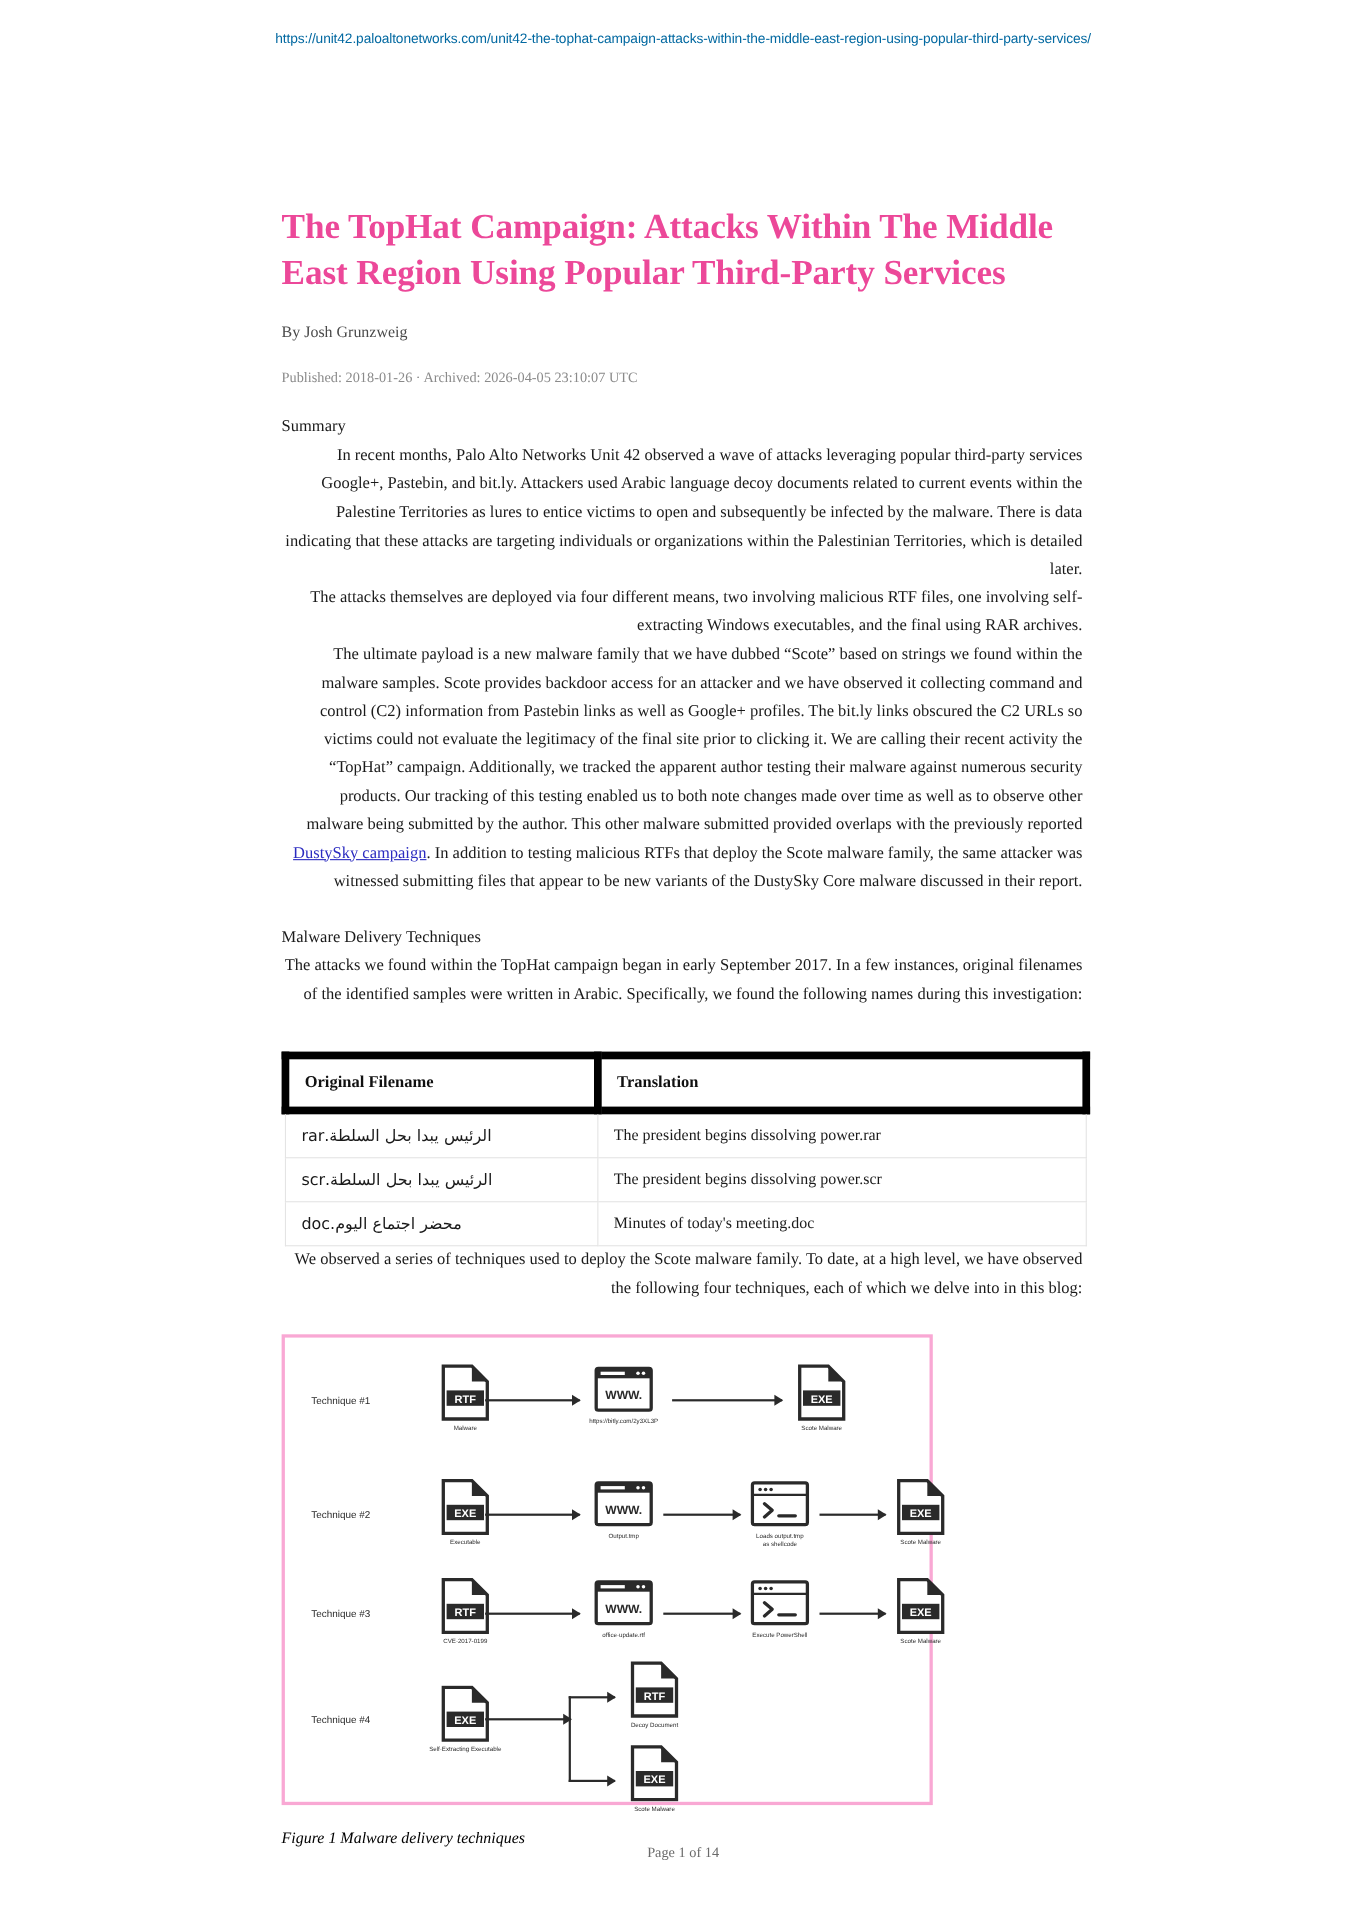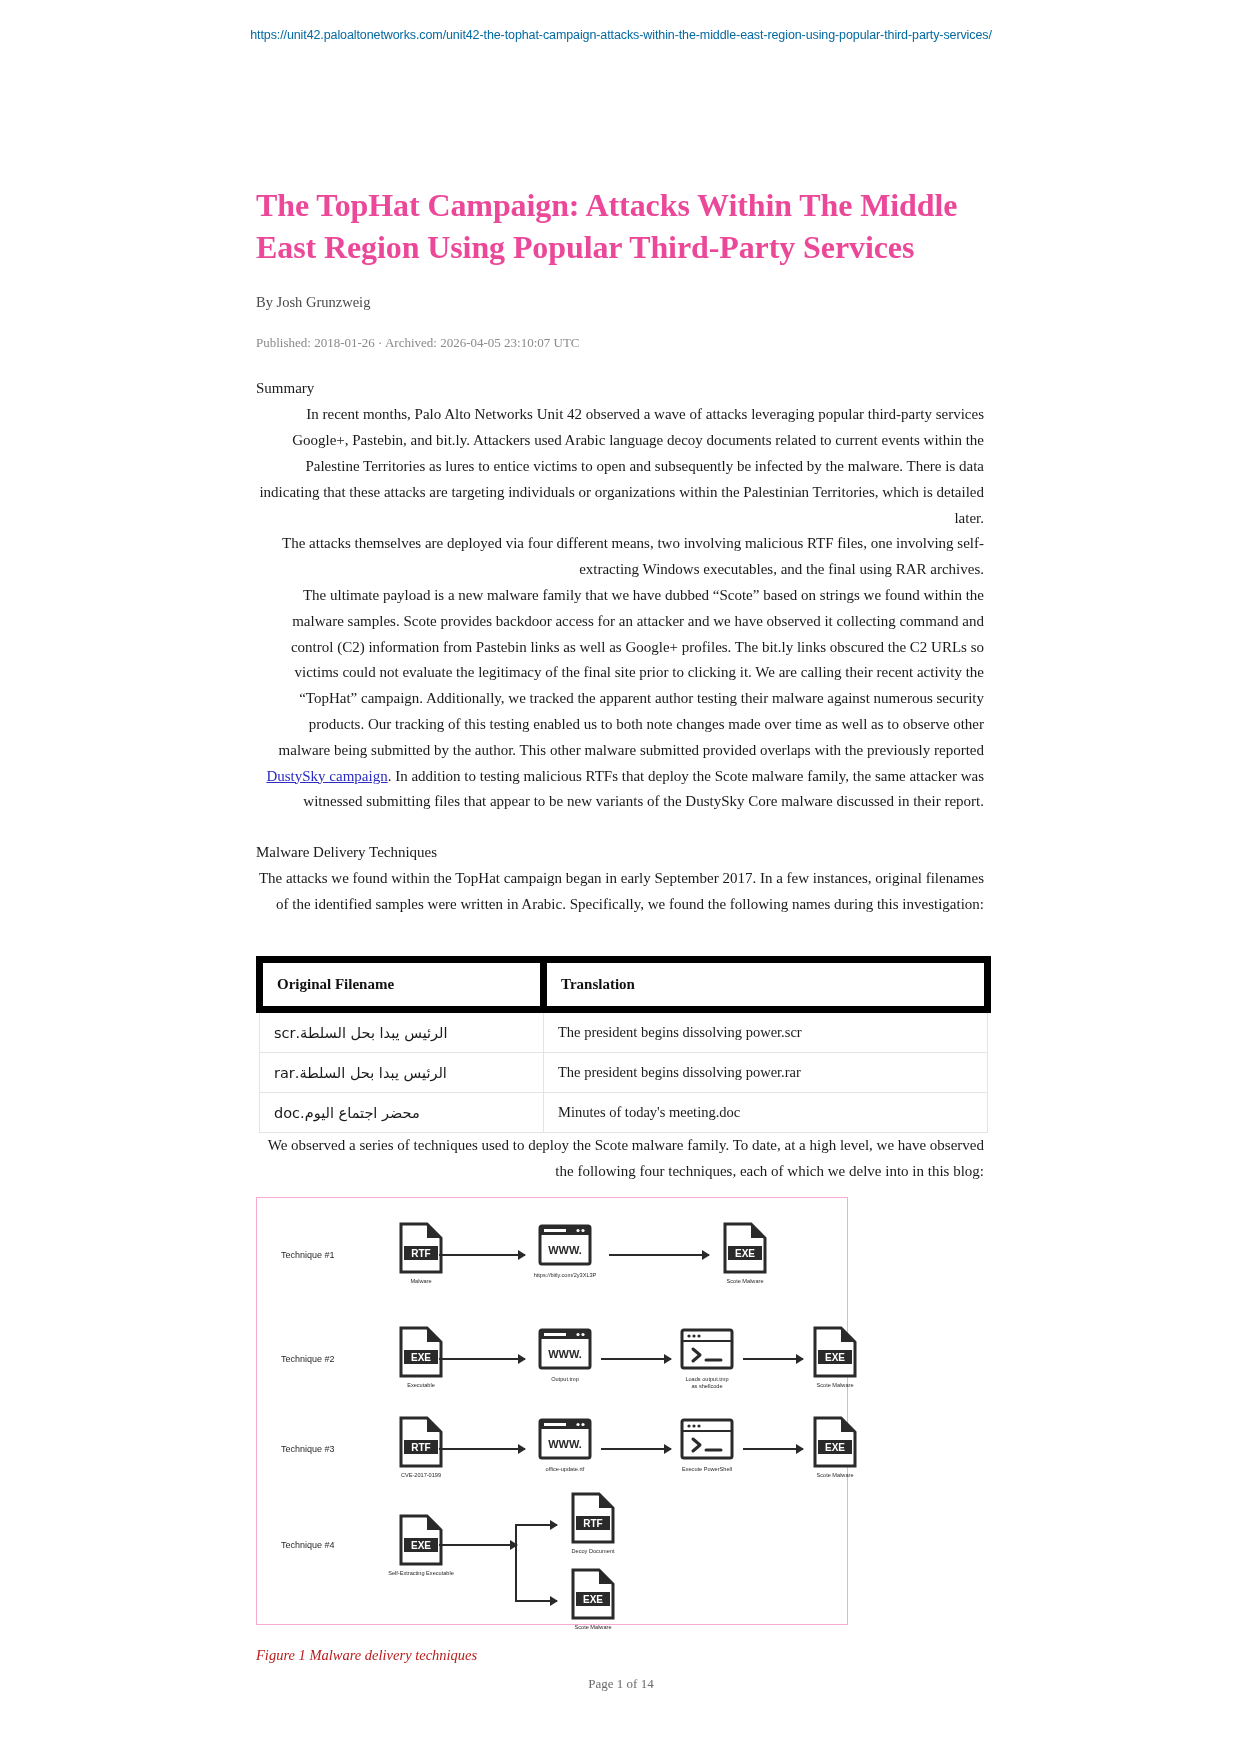--- a/index.html
+++ b/index.html
@@ -107,33 +107,33 @@
   table.fn-table col.c1 { width: 284px; }
   table.fn-table col.c2 { width: 444px; }
   .arabic-name {
     font-family: "DejaVu Sans", "Liberation Sans", sans-serif;
     font-size: 13px;
     direction: ltr;
     unicode-bidi: plaintext;
   }
   .post-table-text { margin-top: 34px; }
   .figure-box {
-    margin-top: 12px;
+    margin-top: 28px;
     width: 592px;
     height: 428px;
-    border: 1px solid #f9a8d4;
+    border: 3px solid #f9a8d4;
     background: #ffffff;
     position: relative;
     box-sizing: border-box;
   }
   .fig-caption {
     font-family: "Liberation Serif", serif;
     font-style: italic;
     font-size: 14.5px;
-    color: #b91c1c;
+    color: #000000;
     margin-top: 22px;
   }
   .page-footer {
     position: absolute;
     left: 0;
     right: 0;
     bottom: 64px;
     text-align: center;
     font-family: "Liberation Serif", serif;
     font-size: 13px;
@@ -241,26 +241,26 @@
           <col class="c2">
         </colgroup>
       <thead>
         <tr>
           <th>Original Filename</th>
           <th>Translation</th>
         </tr>
       </thead>
       <tbody>
         <tr>
+          <td class="arabic-name">الرئيس يبدا بحل السلطة.rar</td>
+          <td>The president begins dissolving power.rar</td>
+        </tr>
+        <tr>
           <td class="arabic-name">الرئيس يبدا بحل السلطة.scr</td>
           <td>The president begins dissolving power.scr</td>
-        </tr>
-        <tr>
-          <td class="arabic-name">الرئيس يبدا بحل السلطة.rar</td>
-          <td>The president begins dissolving power.rar</td>
         </tr>
         <tr>
           <td class="arabic-name">محضر اجتماع اليوم.doc</td>
           <td>Minutes of today's meeting.doc</td>
         </tr>
       </tbody>
     </table>
 
     <p class="body-text post-table-text">We observed a series of techniques used to deploy the Scote malware family. To date, at a high level, we have observed the following four techniques, each of which we delve into in this blog:</p>
 

